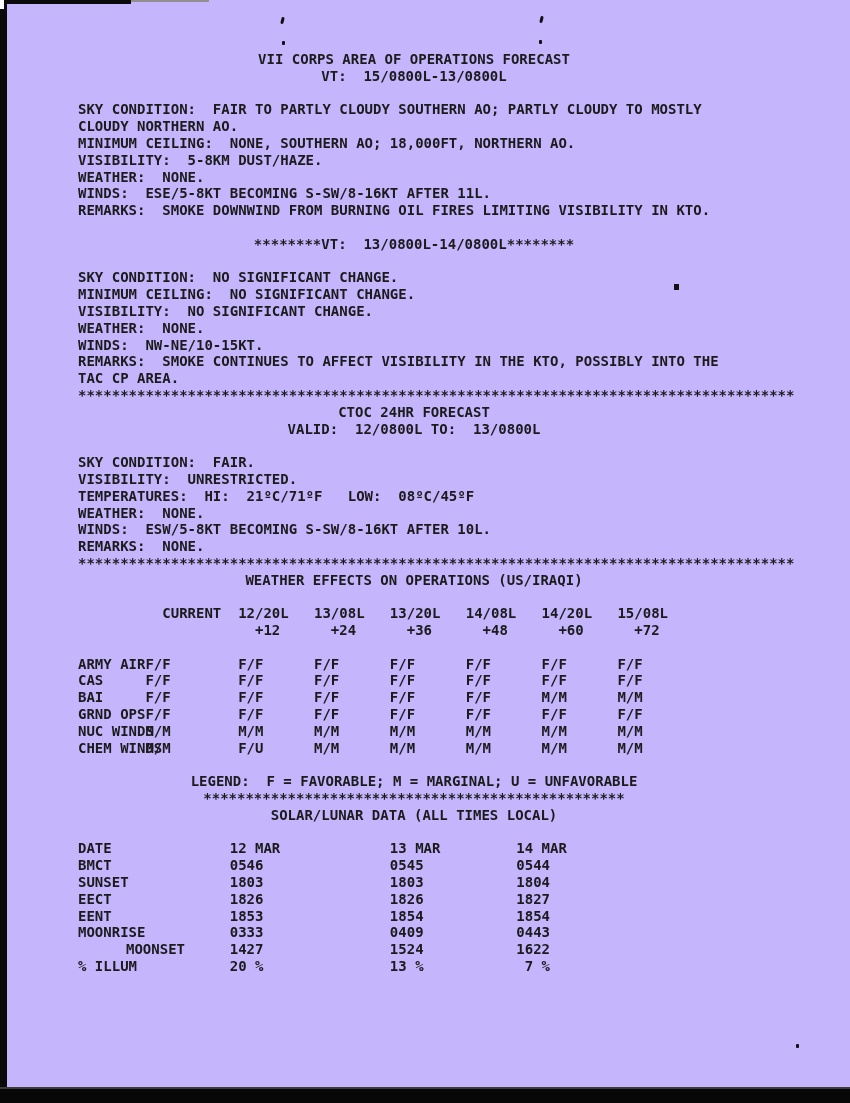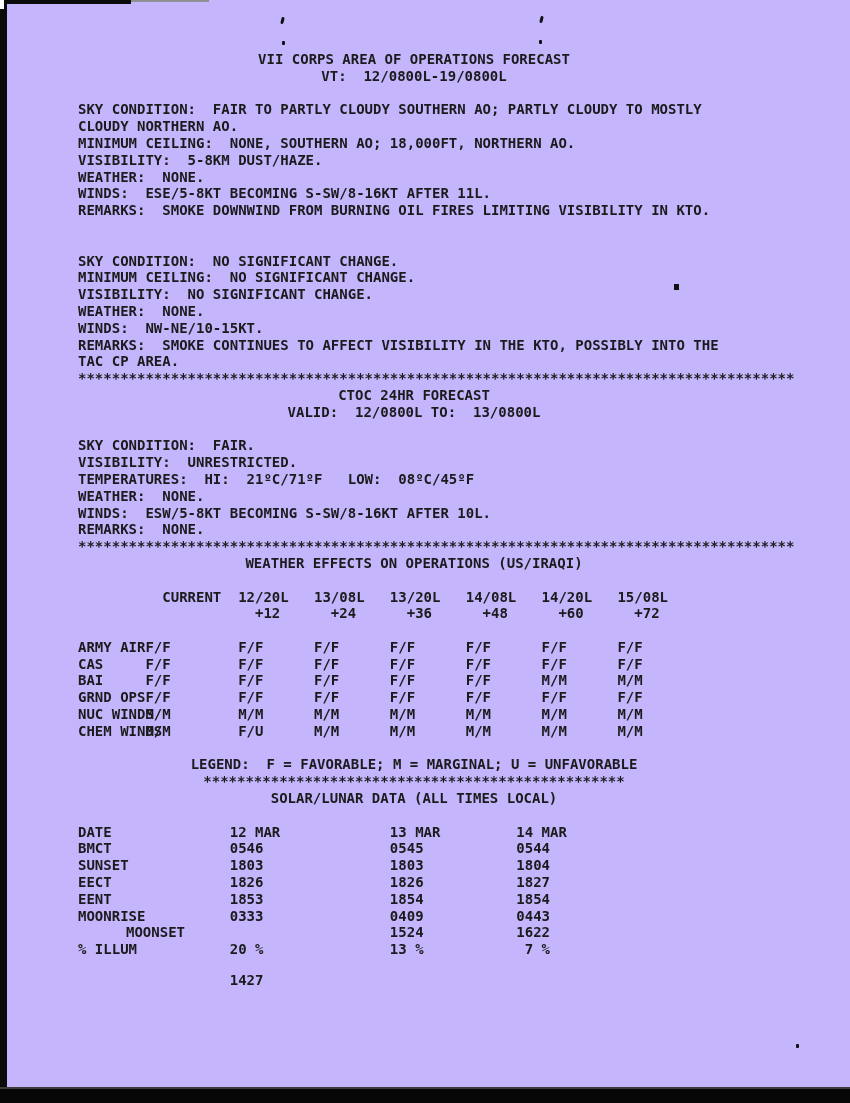--- a/index.html
+++ b/index.html
@@ -47,34 +47,35 @@
   <div class="bar-bottom"></div>
   <div class="speck tick" style="left:281px;top:17px;"></div>
   <div class="speck dot" style="left:282px;top:41px;"></div>
   <div class="speck tick" style="left:540px;top:16px;"></div>
   <div class="speck dot" style="left:539px;top:40px;"></div>
   <div class="speck sq" style="left:674px;top:284px;"></div>
   <div class="speck dot" style="left:796px;top:1044px;"></div>
 
   <div class="doc">
     <div class="line center">VII CORPS AREA OF OPERATIONS FORECAST</div>
-    <div class="line center">VT:  12/0800L-19/0800L</div>
+    <div class="line center">VT:  15/0800L-13/0800L</div>
     <div class="gap"></div>
 
     <div>
         <div class="line">SKY CONDITION:  FAIR TO PARTLY CLOUDY SOUTHERN AO; PARTLY CLOUDY TO MOSTLY</div>
         <div class="line">CLOUDY NORTHERN AO.</div>
         <div class="line">MINIMUM CEILING:  NONE, SOUTHERN AO; 18,000FT, NORTHERN AO.</div>
         <div class="line">VISIBILITY:  5-8KM DUST/HAZE.</div>
         <div class="line">WEATHER:  NONE.</div>
         <div class="line">WINDS:  ESE/5-8KT BECOMING S-SW/8-16KT AFTER 11L.</div>
         <div class="line">REMARKS:  SMOKE DOWNWIND FROM BURNING OIL FIRES LIMITING VISIBILITY IN KTO.</div>
       </div>
     <div class="gap"></div>
 
+    <div class="line center">********VT:  13/0800L-14/0800L********</div>
     <div class="gap"></div>
 
     <div>
         <div class="line">SKY CONDITION:  NO SIGNIFICANT CHANGE.</div>
         <div class="line">MINIMUM CEILING:  NO SIGNIFICANT CHANGE.</div>
         <div class="line">VISIBILITY:  NO SIGNIFICANT CHANGE.</div>
         <div class="line">WEATHER:  NONE.</div>
         <div class="line">WINDS:  NW-NE/10-15KT.</div>
         <div class="line">REMARKS:  SMOKE CONTINUES TO AFFECT VISIBILITY IN THE KTO, POSSIBLY INTO THE</div>
         <div class="line">TAC CP AREA.</div>
@@ -116,17 +117,17 @@
     <div class="line center">SOLAR/LUNAR DATA (ALL TIMES LOCAL)</div>
     <div class="gap"></div>
 
     <div>
         <div class="line"><span class="cell" style="left: 0ch;">DATE</span><span class="cell" style="left: 18ch;">12 MAR</span><span class="cell" style="left: 37ch;">13 MAR</span><span class="cell" style="left: 52ch;">14 MAR</span></div>
         <div class="line"><span class="cell" style="left: 0ch;">BMCT</span><span class="cell" style="left: 18ch;">0546</span><span class="cell" style="left: 37ch;">0545</span><span class="cell" style="left: 52ch;">0544</span></div>
         <div class="line"><span class="cell" style="left: 0ch;">SUNSET</span><span class="cell" style="left: 18ch;">1803</span><span class="cell" style="left: 37ch;">1803</span><span class="cell" style="left: 52ch;">1804</span></div>
         <div class="line"><span class="cell" style="left: 0ch;">EECT</span><span class="cell" style="left: 18ch;">1826</span><span class="cell" style="left: 37ch;">1826</span><span class="cell" style="left: 52ch;">1827</span></div>
         <div class="line"><span class="cell" style="left: 0ch;">EENT</span><span class="cell" style="left: 18ch;">1853</span><span class="cell" style="left: 37ch;">1854</span><span class="cell" style="left: 52ch;">1854</span></div>
         <div class="line"><span class="cell" style="left: 0ch;">MOONRISE</span><span class="cell" style="left: 18ch;">0333</span><span class="cell" style="left: 37ch;">0409</span><span class="cell" style="left: 52ch;">0443</span></div>
-        <div class="line"><span class="cell" style="left: 0ch; padding-left: 48px;">MOONSET</span><span class="cell" style="left: 18ch; margin-top: 48px;">1427</span><span class="cell" style="left: 37ch;">1524</span><span class="cell" style="left: 52ch;">1622</span></div>
+        <div class="line"><span class="cell" style="left: 0ch; padding-left: 48px;">MOONSET</span><span class="cell" style="left: 18ch;">1427</span><span class="cell" style="left: 37ch;">1524</span><span class="cell" style="left: 52ch;">1622</span></div>
         <div class="line"><span class="cell" style="left: 0ch;">% ILLUM</span><span class="cell" style="left: 18ch;">20 %</span><span class="cell" style="left: 37ch;">13 %</span><span class="cell" style="left: 52ch;"> 7 %</span></div>
       </div>
   </div>
 </div>
 
 </body></html>

